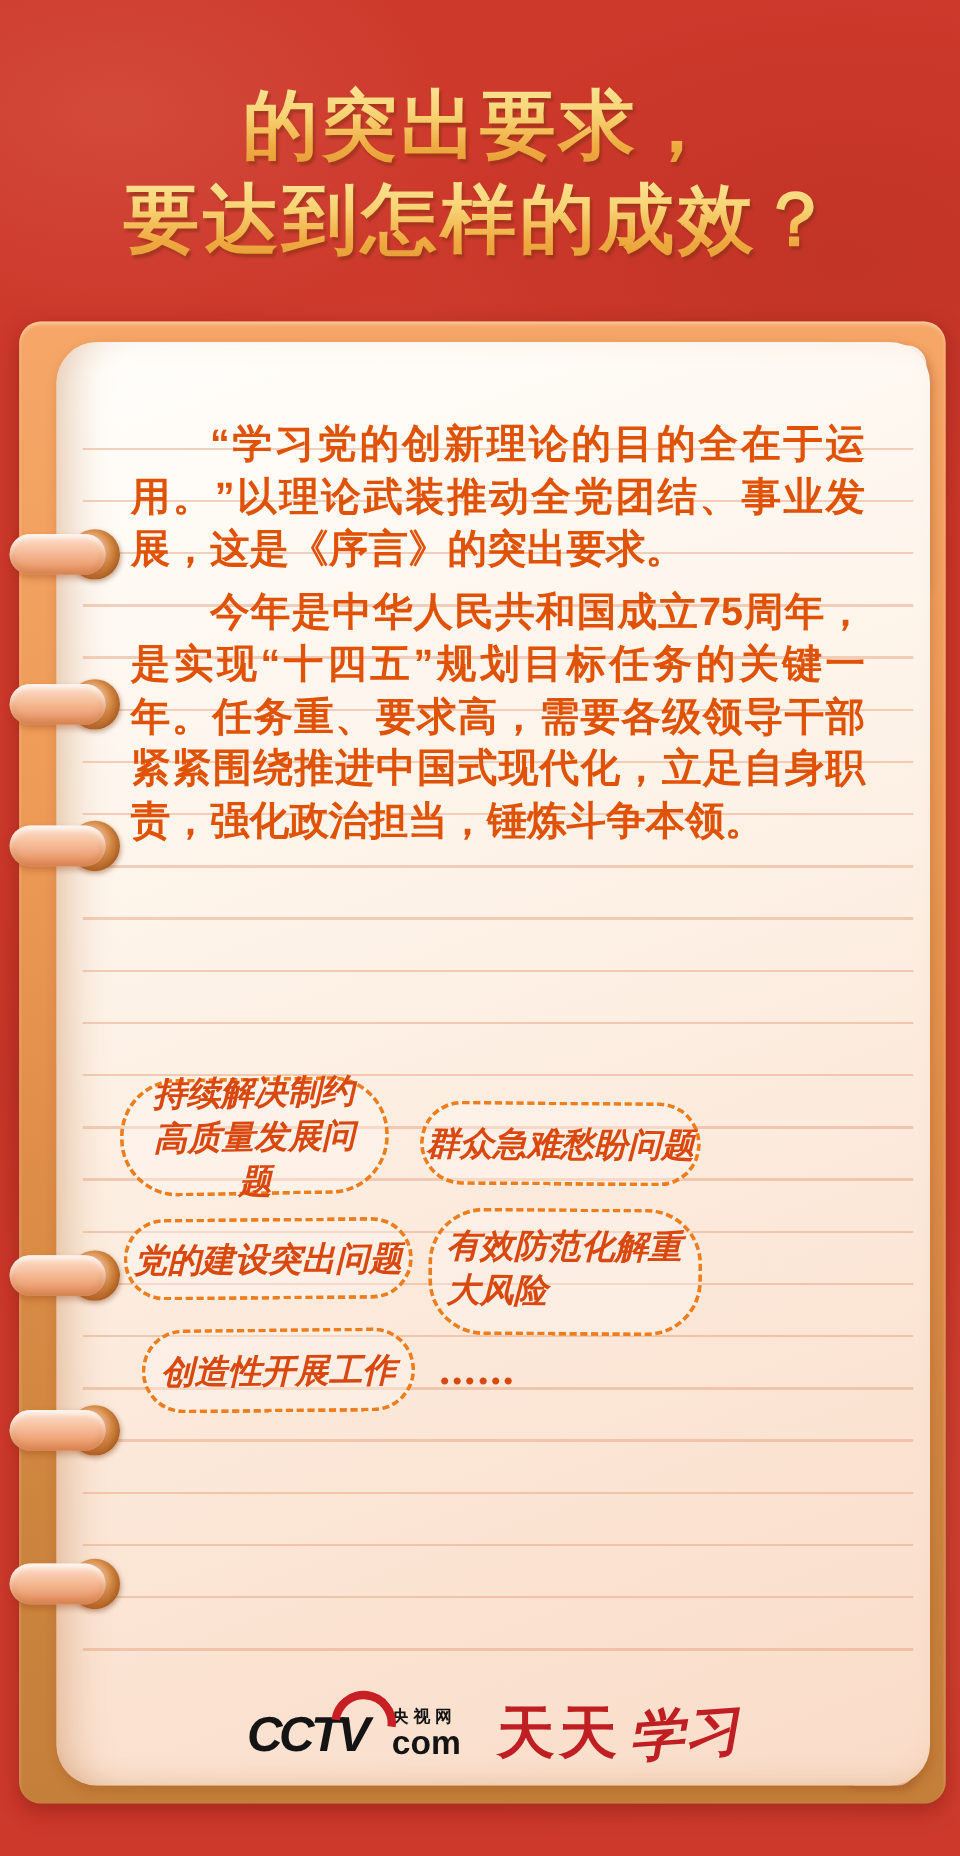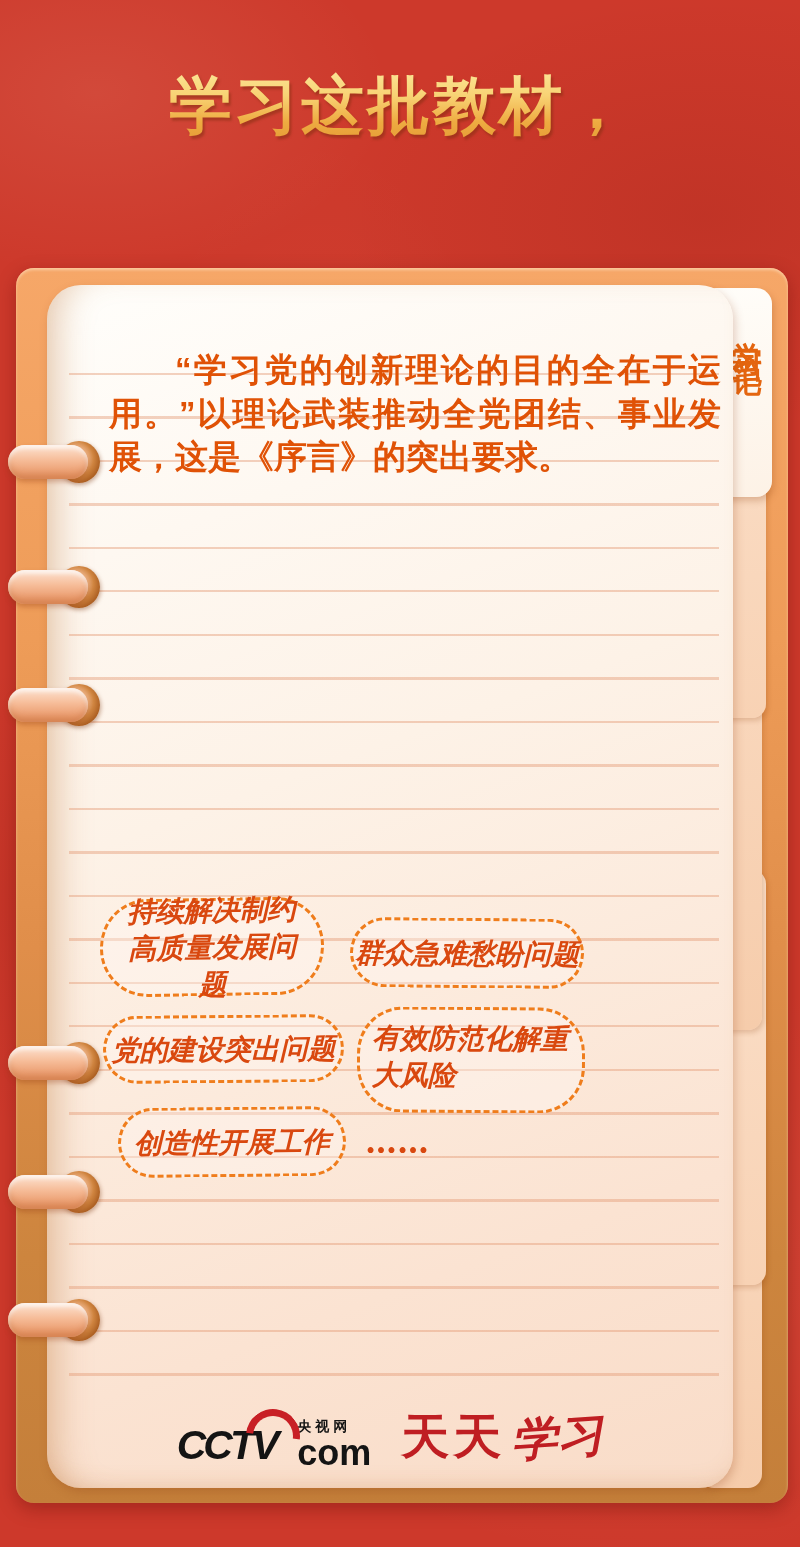--- a/index.html
+++ b/index.html
@@ -52,20 +52,21 @@
   .tab-1 .tab-label{
     position:absolute;right:8px;top:30px;
     writing-mode:vertical-rl;
     font-size:30px;line-height:34px;letter-spacing:8px;font-weight:600;color:#e4650f;
     font-family:"DejaVu Serif",serif;
   }
   .page{
     position:absolute;left:31px;top:17px;width:686px;height:1203px;border-radius:34px;
     background:linear-gradient(160deg,#fffefb 0%,#fdf2e7 40%,#fbe3d2 78%,#f9dcc8 100%);
     box-shadow:inset 30px 0 34px -20px rgba(188,118,58,.38), inset 0 -14px 22px -14px rgba(200,130,70,.25), 2px 4px 10px rgba(140,60,20,.25);
+    padding-left:42px;
   }
   .ruled-lines{
     position:absolute;left:22px;right:14px;top:88px;height:1034px;
     background:repeating-linear-gradient(180deg,
       rgba(228,156,120,.45) 0px, rgba(228,156,120,.45) 2px,
       rgba(228,156,120,0) 2px, rgba(228,156,120,0) 43.5px);
   }
   .content{position:absolute;left:62px;top:63px;width:612px;}
   .content p, .closing p{
     margin:0 0 9px;font-size:33px;line-height:43.5px;font-weight:700;color:#e05206;
@@ -101,67 +102,69 @@
   .ring-bar{
     position:absolute;left:0;top:2px;width:80px;height:34px;border-radius:17px;
     background:linear-gradient(180deg,#fde4d3 0%,#f6bc98 45%,#eb9e71 80%,#e2905f 100%);
     box-shadow:0 3px 5px rgba(150,60,20,.35), inset 0 -4px 6px rgba(190,100,50,.35), inset 0 3px 4px rgba(255,255,255,.8);
   }
   .ring-1{top:443px;}.ring-2{top:568px;}.ring-3{top:686px;}
   .ring-4{top:1044px;}.ring-5{top:1173px;}.ring-6{top:1301px;}
   
   .footer{
     position:absolute;left:0;right:0;top:1128px;height:64px;
-    display:flex;justify-content:center;gap:30px;
+    display:flex;align-items:center;justify-content:center;gap:30px;
   }
   .cctv-logo{display:flex;align-items:center;}
   .cctv-word{
     position:relative;font-size:41px;font-weight:900;font-style:italic;color:#141414;
     letter-spacing:-3px;line-height:1;
   }
   .cctv-swoosh{
     position:absolute;width:40px;height:40px;right:-24px;top:-16px;
     border:7px solid transparent;border-top-color:#c81f25;border-right-color:#c81f25;
     border-radius:50%;transform:rotate(-38deg);
   }
   .cctv-right{display:flex;flex-direction:column;margin-left:21px;line-height:1;}
   .cctv-cn{font-size:14px;letter-spacing:4px;color:#141414;font-weight:700;margin-bottom:2px;}
-  .cctv-com{font-size:36px;font-weight:700;color:#141414;letter-spacing:0;}
+  .cctv-com{font-size:28px;font-weight:700;color:#141414;letter-spacing:0;}
   .brand{color:#bf1e22;display:flex;align-items:baseline;line-height:1;}
   .brand-regular{font-size:48px;font-weight:900;letter-spacing:4px;}
   .brand-script{
     font-size:46px;font-weight:700;font-style:italic;margin-left:6px;
     font-family:"DejaVu Serif",serif;transform:rotate(-4deg);display:inline-block;
   }
 </style>
 </head>
 <body>
 
 <div class="bg-texture"></div>
 
 <h1 class="title">
-  <span>学习这批教材，</span>
+  <span>的突出要求，</span>
+  <span>要达到怎样的成效？</span>
 </h1>
 
 <div class="notebook">
   <div class="cover"></div>
 
   <div class="tab tab-edge tab-5"></div>
   <div class="tab tab-edge tab-4"></div>
   <div class="tab tab-edge tab-3"></div>
   <div class="tab tab-edge tab-2"></div>
   <div class="tab tab-1">
     <span class="tab-label">学习笔记</span>
   </div>
 
   <div class="page">
     <div class="ruled-lines"></div>
 
     <div class="content">
       <p>“学习党的创新理论的目的全在于运用。”以理论武装推动全党团结、事业发展，这是《序言》的突出要求。</p>
+      <p>今年是中华人民共和国成立75周年，是实现“十四五”规划目标任务的关键一年。任务重、要求高，需要各级领导干部紧紧围绕推进中国式现代化，立足自身职责，强化政治担当，锤炼斗争本领。</p>
     </div>
 
     <div class="bubble bubble-1">持续解决制约高质量发展问题</div>
     <div class="bubble bubble-2 nw">群众急难愁盼问题</div>
     <div class="bubble bubble-3 nw">党的建设突出问题</div>
     <div class="bubble bubble-4">有效防范化解重大风险</div>
     <div class="bubble bubble-5 nw">创造性开展工作</div>
     <div class="ellipsis">……</div>
 
 

